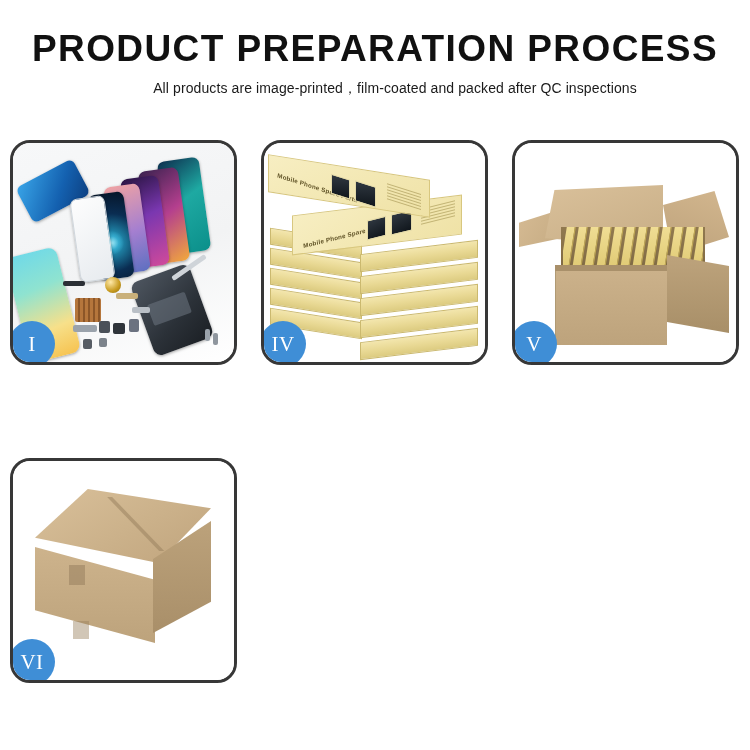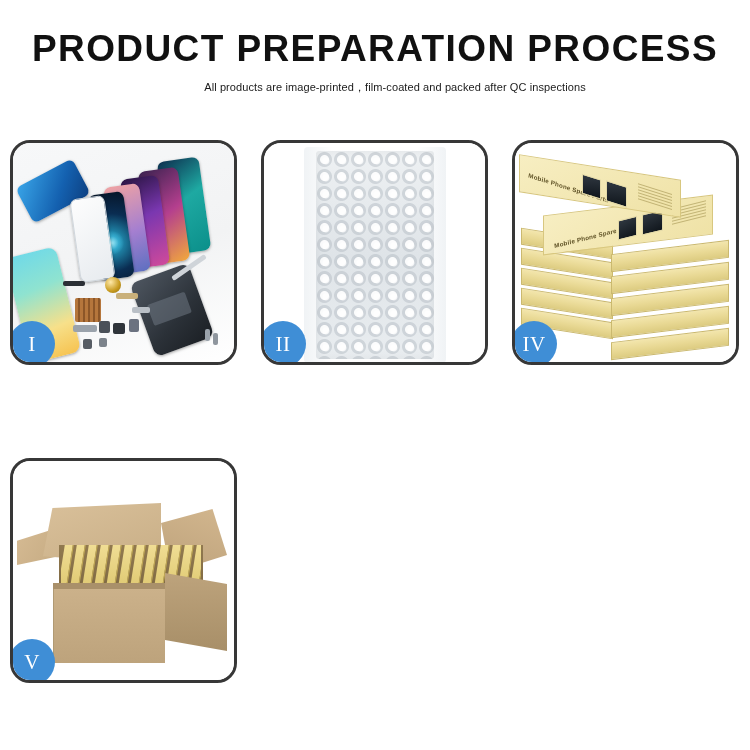--- a/index.html
+++ b/index.html
@@ -20,21 +20,21 @@
     font-size: 37px;
     font-weight: 700;
     letter-spacing: 1.4px;
     color: #111111;
     line-height: 1.05;
     white-space: nowrap;
   }
 
   .subtitle {
     margin-top: 11px;
-    font-size: 11px;
+    font-size: 14px;
     font-weight: 400;
     color: #1a1a1a;
     letter-spacing: .1px;
     white-space: nowrap;
     padding-left: 40px;
   }
 
   
   .grid {
     position: absolute;
@@ -335,27 +335,20 @@
         <div class="part sq3"></div>
         <div class="part sm1"></div>
         <div class="part sm2"></div>
         <div class="part tool"></div>
         <div class="part screw1"></div>
         <div class="part screw2"></div>
       </div>
       <div class="badge">I</div>
     </div>
 
-    <div class="panel">
-      <div class="panel-inner p2">
-        <div class="bw-wrapedge"></div>
-        <div class="bw"></div>
-      </div>
-      <div class="badge">II</div>
-    </div>
 
 
     <div class="panel">
       <div class="panel-inner p4">
         <div class="stack">
 
           <div class="sb" style="left:6px; top:92px; width:92px; height:17px; transform:skewY(9deg);"></div>
           <div class="sb" style="left:6px; top:112px; width:92px; height:17px; transform:skewY(9deg);"></div>
           <div class="sb" style="left:6px; top:132px; width:92px; height:17px; transform:skewY(9deg);"></div>
           <div class="sb" style="left:6px; top:152px; width:92px; height:17px; transform:skewY(9deg);"></div>
@@ -420,15 +413,26 @@
             <i style="left:120px;"></i>
             <i style="left:132px;"></i>
         </div>
         <div class="c5-topedge"></div>
         <div class="c5-front"></div>
         <div class="c5-side"></div>
       </div>
       <div class="badge">V</div>
     </div>
 
+    <div class="panel">
+      <div class="panel-inner p6">
+        <div class="c6-top"></div>
+        <div class="c6-seam"></div>
+        <div class="c6-left"></div>
+        <div class="c6-right"></div>
+        <div class="c6-tab1"></div>
+        <div class="c6-tab2"></div>
+      </div>
+      <div class="badge">VI</div>
+    </div>
 
   </div>
 </div>
 
 </body></html>

